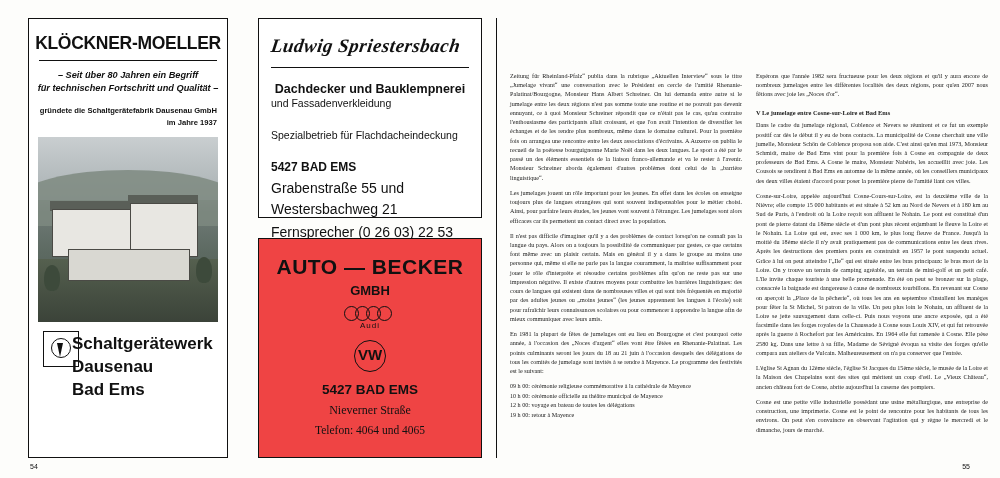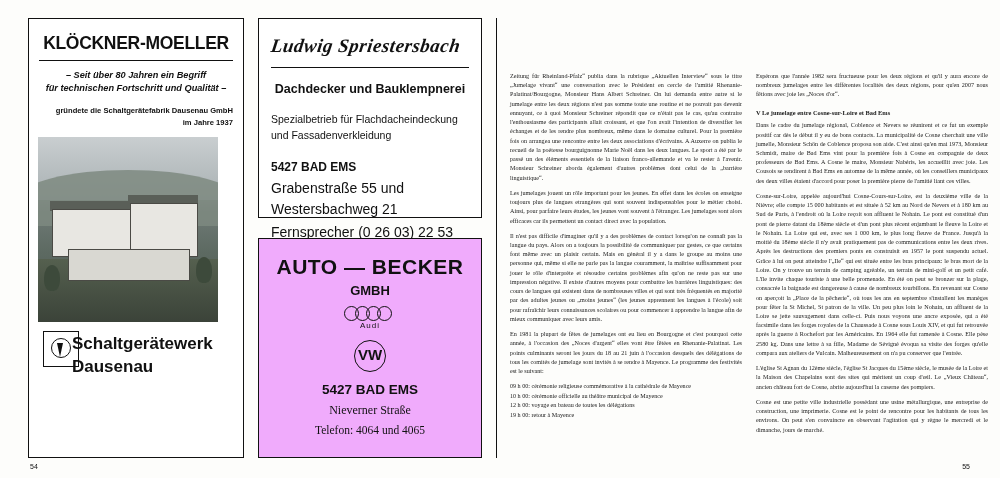--- a/index.html
+++ b/index.html
@@ -8,21 +8,21 @@
     background:#ffffff;
     font-family:"Liberation Serif", serif;
     color:#111;
   }
   .page{position:relative;width:1000px;height:478px;background:#fdfdfb;}
 
   
   .vrule{position:absolute;top:18px;bottom:20px;width:1px;background:#111;}
 
   
-  .ad-kloeckner{position:absolute;left:28px;top:18px;width:216px;height:440px;
+  .ad-kloeckner{position:absolute;left:28px;top:18px;width:200px;height:440px;
     border:1px solid #111;background:#fff;padding:0;box-sizing:border-box;}
   .kl-title{font-family:"Liberation Sans",sans-serif;font-weight:bold;font-size:17.5px;
     letter-spacing:-0.3px;text-align:center;margin:14px 0 6px 0;}
   .kl-rule{height:1px;background:#111;margin:2px 10px 8px 10px;}
   .kl-sub{font-family:"Liberation Sans",sans-serif;font-weight:bold;font-style:italic;
     font-size:9.2px;line-height:1.45;text-align:center;margin:0 8px;}
   .kl-sub2{font-family:"Liberation Sans",sans-serif;font-size:7.6px;line-height:1.4;
     text-align:right;margin:10px 10px 0 10px;font-weight:bold;}
   .kl-photo{position:absolute;left:9px;top:118px;width:180px;height:185px;
     background:linear-gradient(180deg,#9aa3a8 0%,#b9bfc0 18%,#6f7a76 40%,#5d6a62 62%,#49544c 100%);
@@ -55,21 +55,21 @@
   .sp-script{font-family:"Liberation Serif",serif;font-style:italic;font-weight:bold;
     font-size:19px;margin:16px 0 0 12px;letter-spacing:.5px;transform:skewX(-8deg);}
   .sp-rule{height:1px;background:#111;margin:10px 12px 0 12px;}
   .sp-l1{font-family:"Liberation Sans",sans-serif;font-weight:bold;font-size:12.5px;margin:14px 12px 0 12px;text-align:center;}
   .sp-l2{font-family:"Liberation Sans",sans-serif;font-size:10.5px;line-height:1.5;margin:16px 12px 0 12px;}
   .sp-l3{font-family:"Liberation Sans",sans-serif;font-weight:bold;font-size:12px;margin:16px 12px 0 12px;}
   .sp-l4{font-family:"Liberation Sans",sans-serif;font-size:14px;line-height:1.5;margin:4px 12px 0 12px;}
 
   
   .ad-becker{position:absolute;left:258px;top:238px;width:224px;height:220px;
-    border:1px solid #111;background:#f0abfc;box-sizing:border-box;text-align:center;}
+    border:1px solid #111;background:#ef4444;box-sizing:border-box;text-align:center;}
   .bk-t1{font-family:"Liberation Sans",sans-serif;font-weight:bold;font-size:21px;margin-top:16px;letter-spacing:.5px;}
   .bk-t2{font-family:"Liberation Sans",sans-serif;font-weight:bold;font-size:13px;margin-top:4px;}
   .bk-vag{display:inline-block;border:2px solid #111;border-radius:4px;padding:2px 10px;
     font-family:"Liberation Sans",sans-serif;font-weight:bold;font-size:16px;margin-top:10px;letter-spacing:1px;}
   .bk-rings{margin-top:8px;height:14px;}
   .bk-rings span{display:inline-block;width:13px;height:13px;border:1.6px solid #111;border-radius:50%;margin-left:-4px;}
   .bk-audi{font-family:"Liberation Sans",sans-serif;font-size:8px;letter-spacing:1px;margin-top:1px;}
   .bk-vw{margin:10px auto 0 auto;width:30px;height:30px;border:1.8px solid #111;border-radius:50%;
     font-family:"Liberation Sans",sans-serif;font-weight:bold;font-size:15px;line-height:28px;}
   .bk-t3{font-family:"Liberation Sans",sans-serif;font-weight:bold;font-size:13.5px;margin-top:10px;}
@@ -113,29 +113,30 @@
       <div class="roof r2"></div>
       <div class="bldg b2"></div>
       <div class="bldg b3"></div>
       <div class="tree" style="left:6px;top:128px"></div>
       <div class="tree" style="left:158px;top:120px"></div>
     </div>
 
     <div class="kl-logo"></div>
     <div class="kl-foot">
       <div>Schaltgerätewerk Dausenau</div>
+      <div>Bad Ems</div>
     </div>
   </div>
 
   <div class="ad-spries">
     <div class="sp-script">Ludwig Spriestersbach</div>
     <div class="sp-rule"></div>
     <div class="sp-l1">Dachdecker und Bauklempnerei</div>
+    <div class="sp-l2" style="margin-top:0">und Fassadenverkleidung</div>
     <div class="sp-l2">Spezialbetrieb für Flachdacheindeckung</div>
-    <div class="sp-l2" style="margin-top:0">und Fassadenverkleidung</div>
     <div class="sp-l3">5427 BAD EMS</div>
     <div class="sp-l4">Grabenstraße 55 und Westersbachweg 21</div>
     <div class="sp-l4" style="margin-top:2px">Fernsprecher (0 26 03) 22 53</div>
   </div>
 
   <div class="ad-becker">
     <div class="bk-t1">AUTO — BECKER</div>
     <div class="bk-t2">GMBH</div>
     <div class="bk-rings">
       <span></span><span></span><span></span><span></span>

